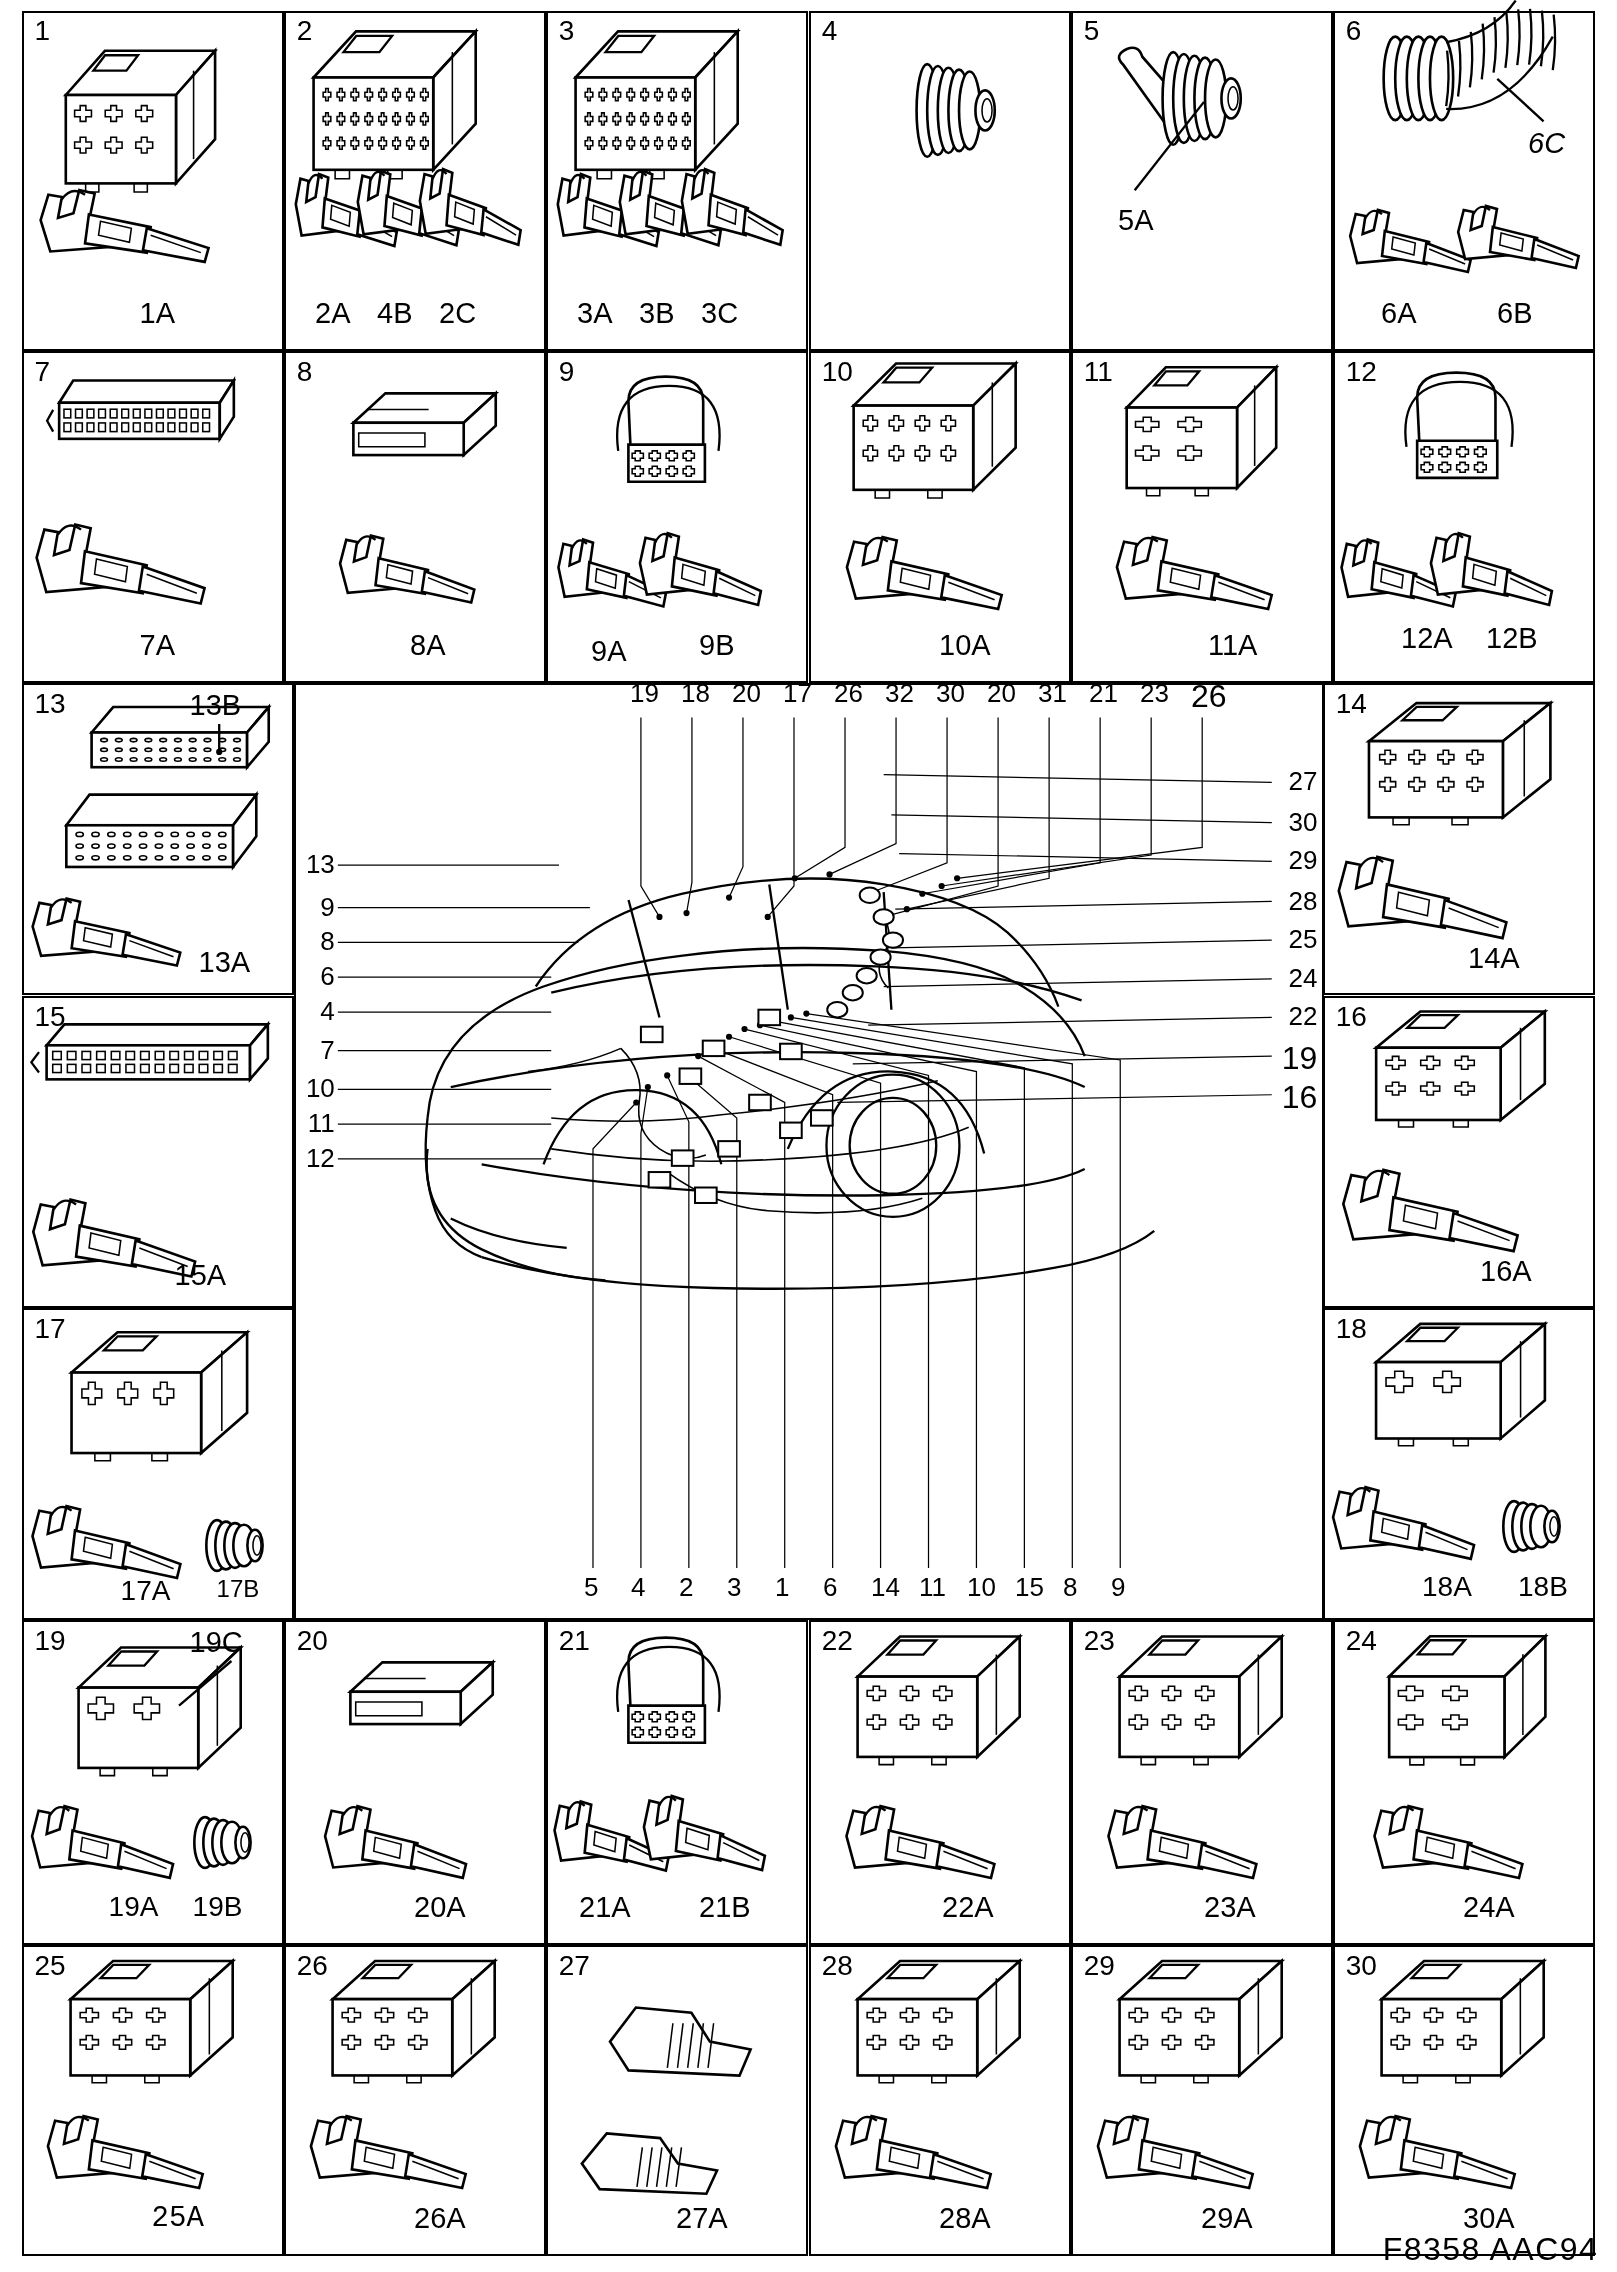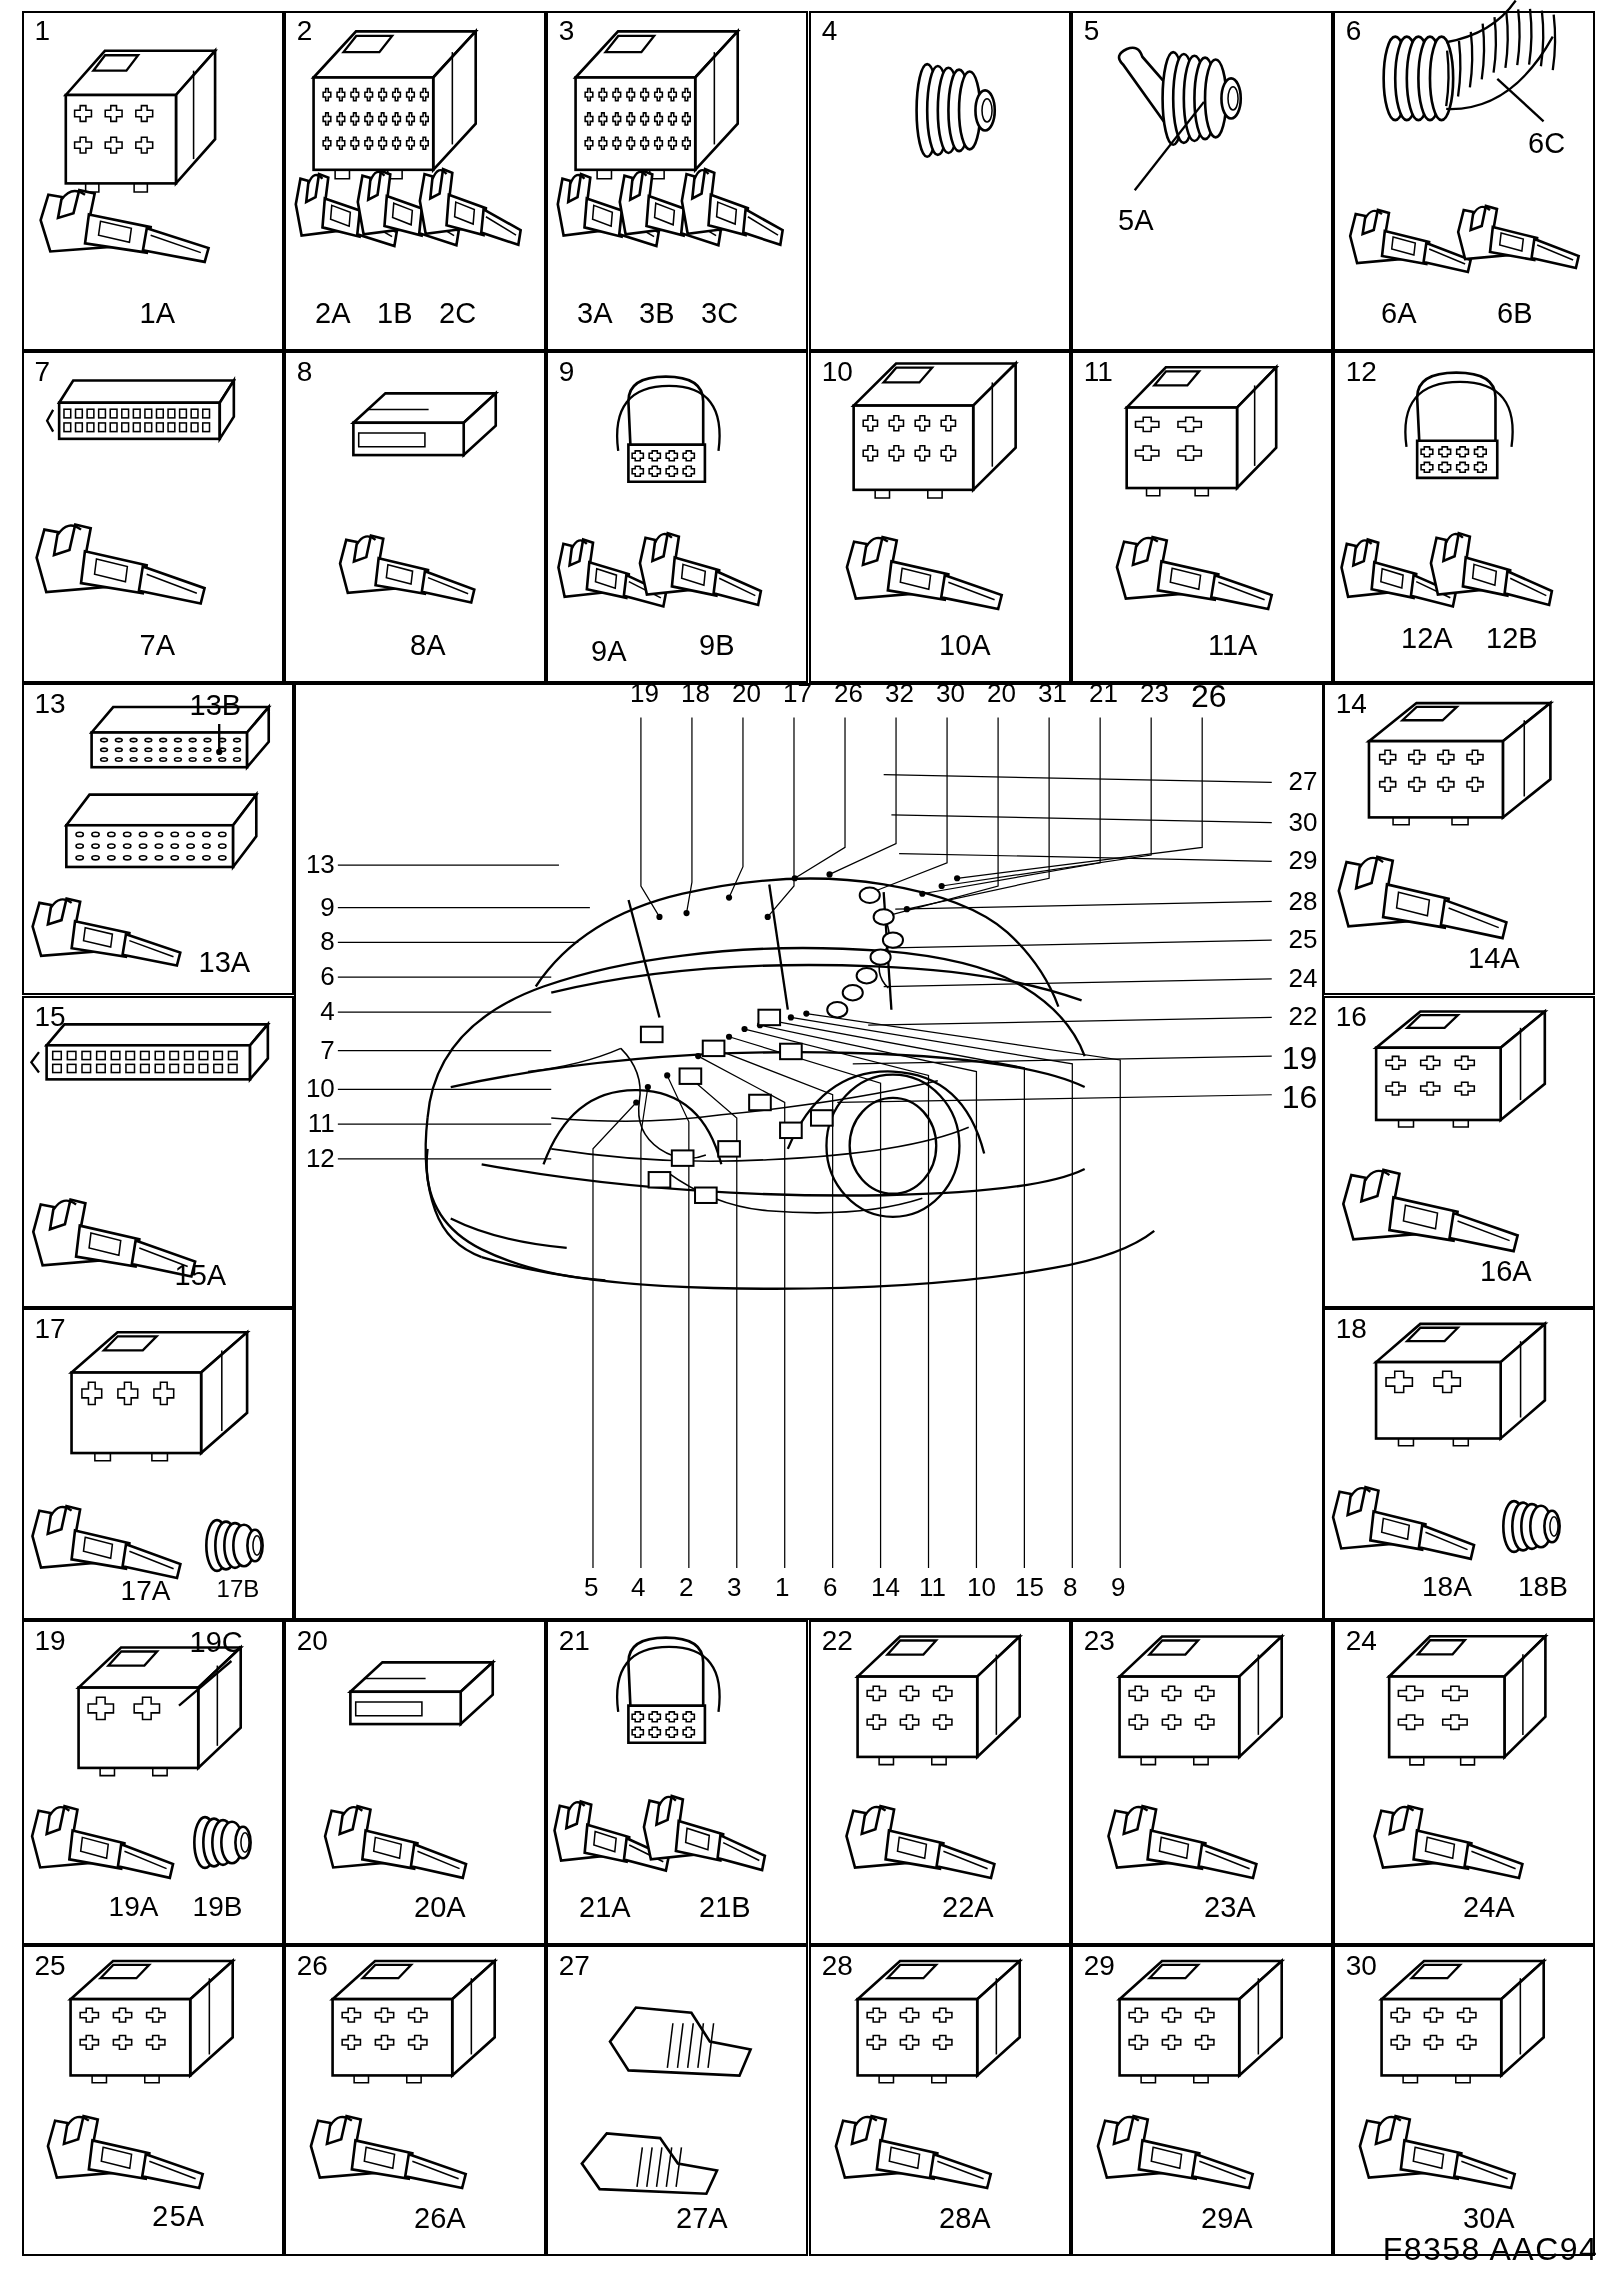--- a/index.html
+++ b/index.html
@@ -121,21 +121,21 @@
         <svg width="116" height="122" viewBox="0 0 150 158">
           <path class="fillw3" d="M7.5,71.10000000000001 l6,-34.76 l10.500000000000002,3.16 l-3,28.439999999999998 l12,-6.32 l4.5,-31.6 l12,4.74 l-4.5,37.92 l15,9.48 l3,25.28 l-48,6.32 Z"></path>
           <path class="fillw3" d="M45,63.20000000000001 L93,80.58000000000001 L90,115.34 L42.00000000000001,102.70000000000002 Z"></path>
           <path class="ln2" d="M54,72.68 L78,82.16000000000001 L76.5,101.12 L52.5,91.64000000000001 Z"></path>
           <path class="fillw3" d="M90,82.16000000000001 L138,109.02000000000001 L135,127.98 L87,112.18 Z"></path>
           <path class="ln2" d="M93,91.64000000000001 L132,115.34"></path>
           <path class="ln" d="M24,42.66000000000001 q7.5,-18.96 18,-6.32"></path>
         </svg>
       </div>
       <div class="lbl" style="left: 29px; top: 286px;">2A</div>
-      <div class="lbl" style="left: 91px; top: 286px;">1B</div>
+      <div class="lbl" style="left: 91px; top: 286px;">4B</div>
       <div class="lbl" style="left: 153px; top: 286px;">2C</div>
     </div>
     <div class="cell" style="left: 546px; top: 10.8px; width: 262px; height: 340px;">
       <div class="cellnum">3</div>
       <div class="art" style="left: 15.5px; top: 11.6px;">
         <svg width="193" height="178" viewBox="0 0 250 230">
           <path class="fillw3" d="M15,69 L70,9.199999999999996 L225,9.199999999999996 L170,69 Z"></path>
           <path class="fillw3" d="M170,69 L225,9.199999999999996 L225,128.8 L170,188.60000000000002 Z"></path>
           <rect class="fillw3" x="15" y="69" width="155" height="119.60000000000001"></rect>
           <path class="ln2" d="M30.671220930232558,83.352 h3.370348837209303 v4.721052631578948 h3.271220930232559 v6.294736842105264 h-3.271220930232559 v4.721052631578948 h-3.370348837209303 v-4.721052631578948 h-3.271220930232559 v-6.294736842105264 h3.271220930232559 Z"></path>
@@ -258,21 +258,21 @@
           <path class="ln" d="M252,64.98669420096081 q5.3999999999999995,-36 1.2,-72"></path>
           <path class="ln" d="M114,115.19999999999999 q84.00000000000001,3.6 138,-93.60000000000001"></path>
           <path class="ln" d="M114,28.79999999999999 q60,-10.799999999999999 90,-54"></path>
         </svg>
       </div>
       <div class="art" style="left: 162px; top: 62px;">
         <svg width="70" height="54" viewBox="0 0 90 70">
           <path class="ln" d="M0,5 L60,60"></path>
         </svg>
       </div>
-      <div class="lbl" style="left: 193px; top: 116px;">6C</div>
+      <div class="lbl" style="left: 193px; top: 116px; font-style: italic;">6C</div>
       <div class="art" style="left: 7.7px; top: 178px;">
         <svg width="139" height="100" viewBox="0 0 180 130">
           <path class="fillw3" d="M9,58.5 l7.2,-28.6 l12.600000000000001,2.6 l-3.6,23.4 l14.4,-5.2 l5.3999999999999995,-26 l14.4,3.9 l-5.3999999999999995,31.2 l18,7.8 l3.6,20.8 l-57.6,5.2 Z"></path>
           <path class="fillw3" d="M54,52 L111.6,66.3 L108,94.9 L50.400000000000006,84.5 Z"></path>
           <path class="ln2" d="M64.8,59.8 L93.60000000000001,67.6 L91.8,83.2 L62.99999999999999,75.4 Z"></path>
           <path class="fillw3" d="M108,67.6 L165.6,89.7 L162,105.3 L104.39999999999999,92.30000000000001 Z"></path>
           <path class="ln2" d="M111.6,75.4 L158.4,94.9"></path>
           <path class="ln" d="M28.8,35.1 q9,-15.6 21.599999999999998,-5.2"></path>
         </svg>
       </div>

